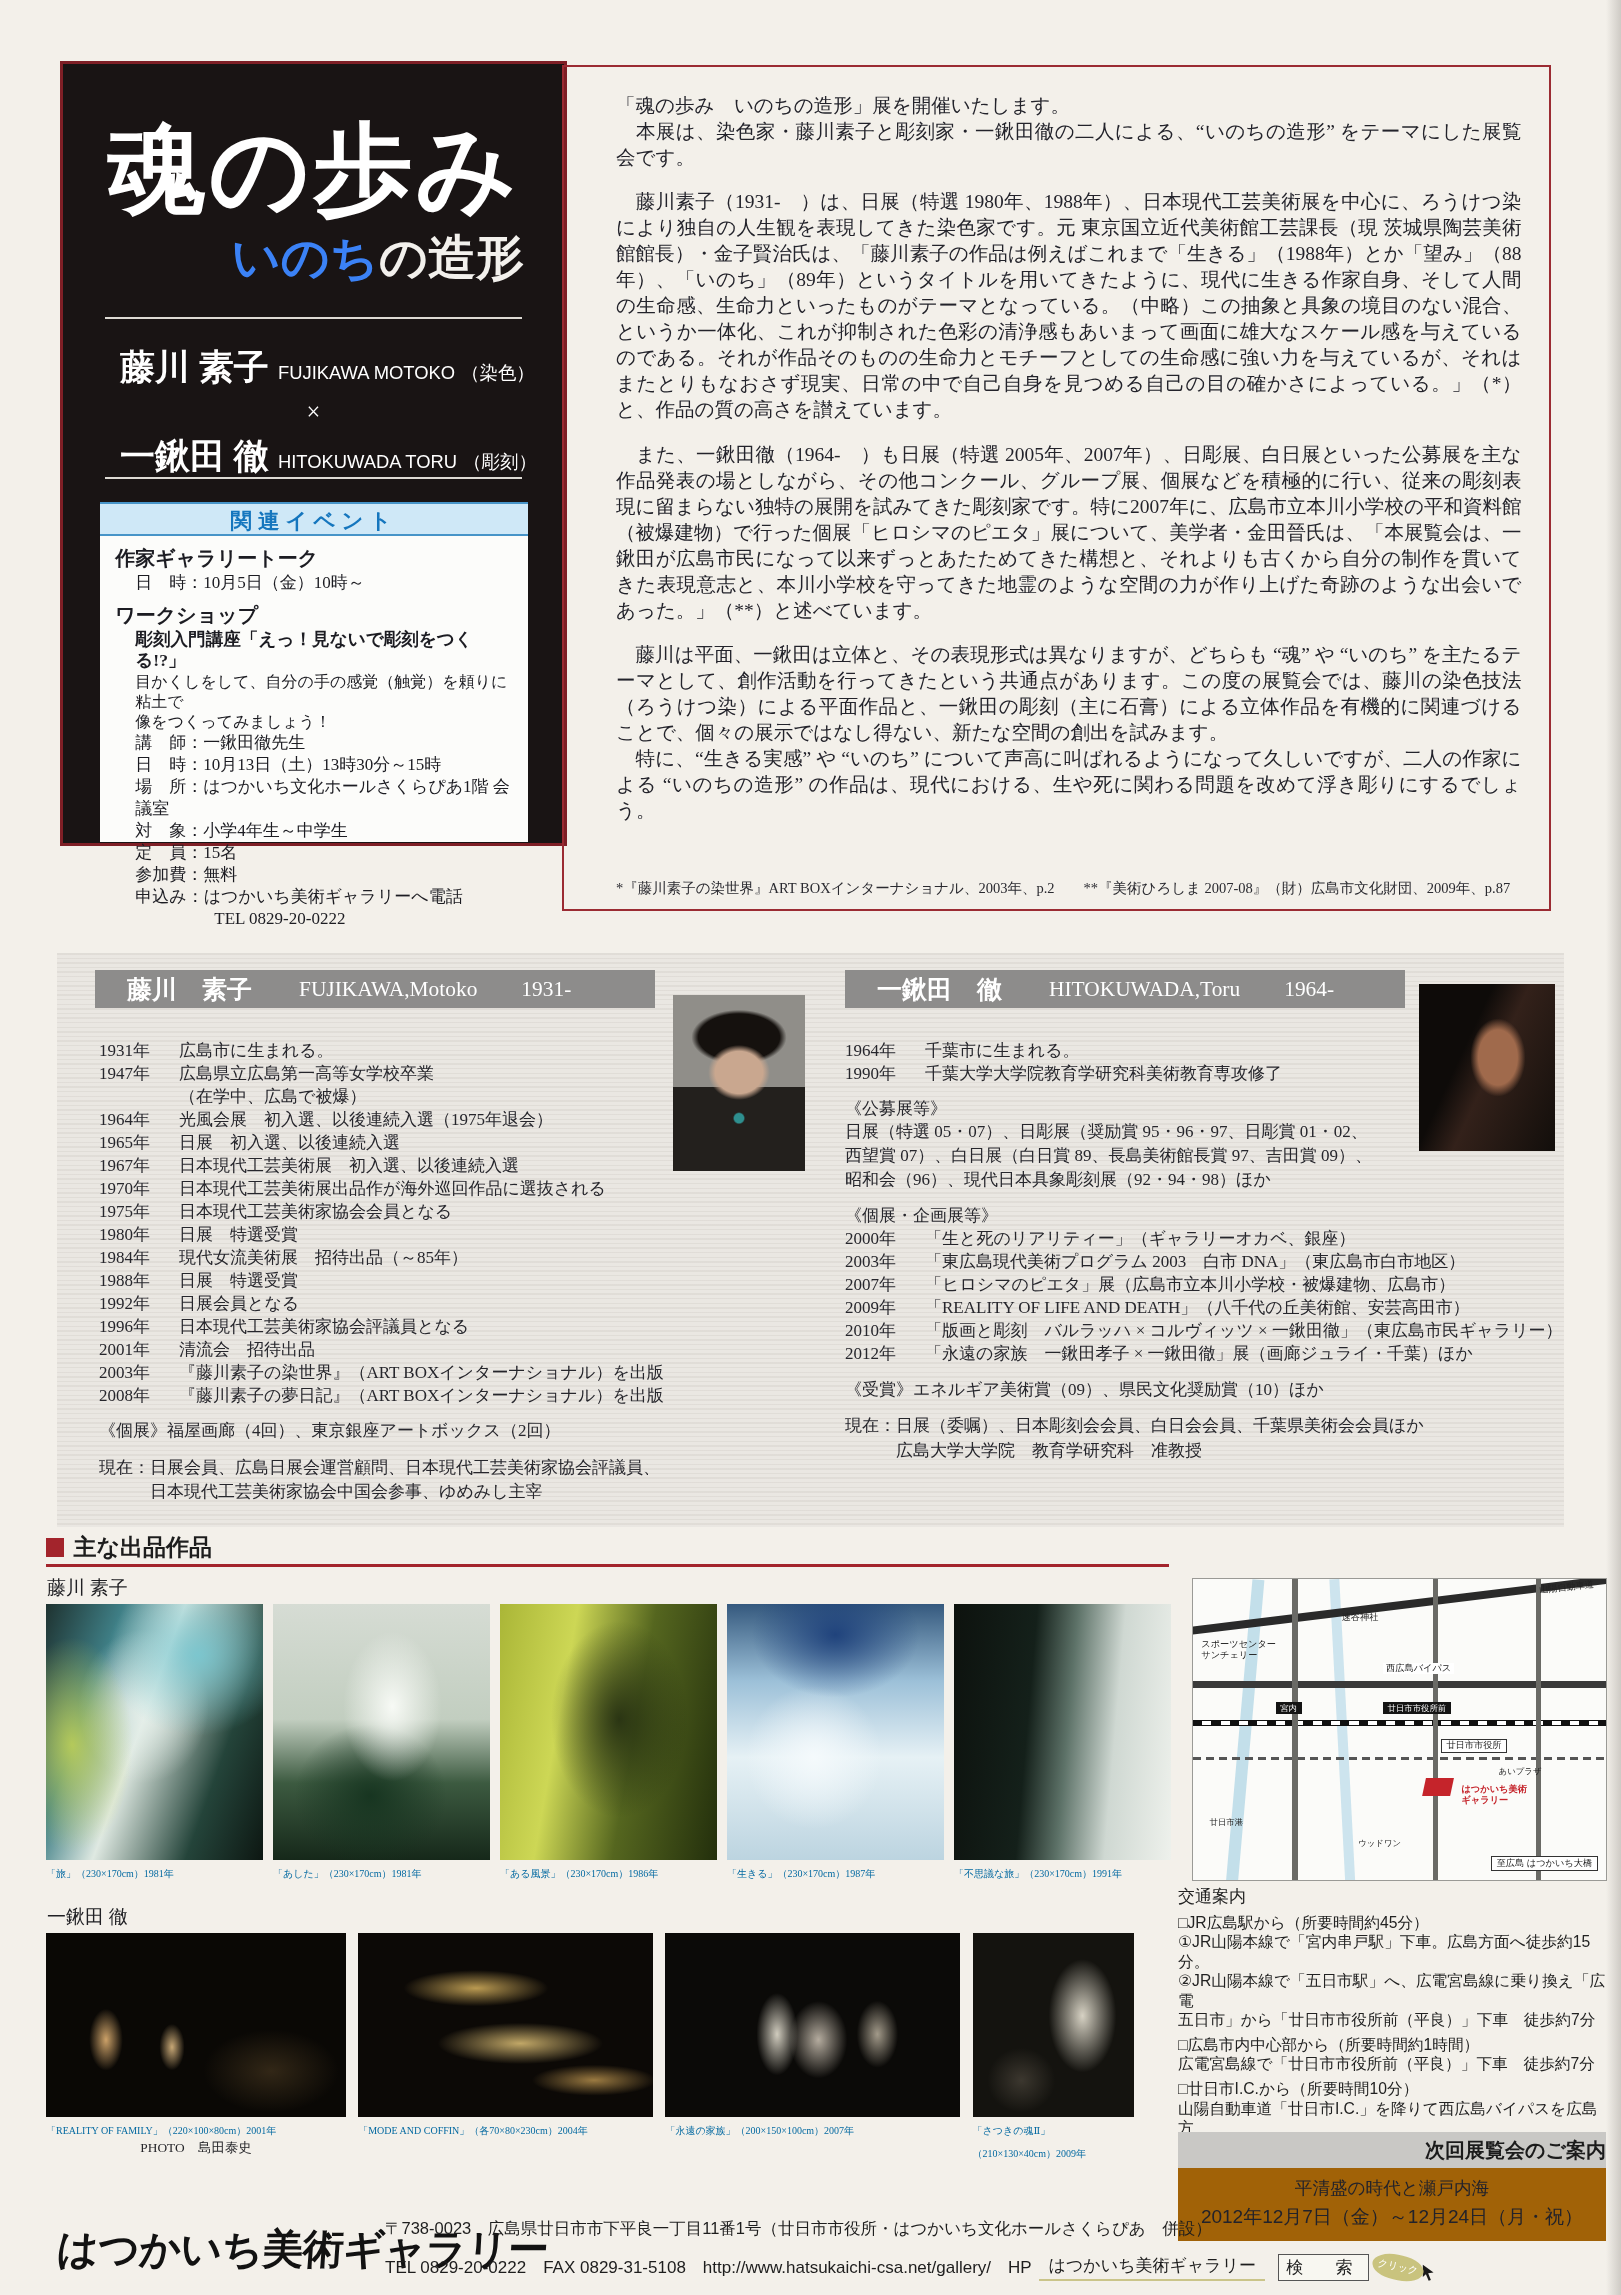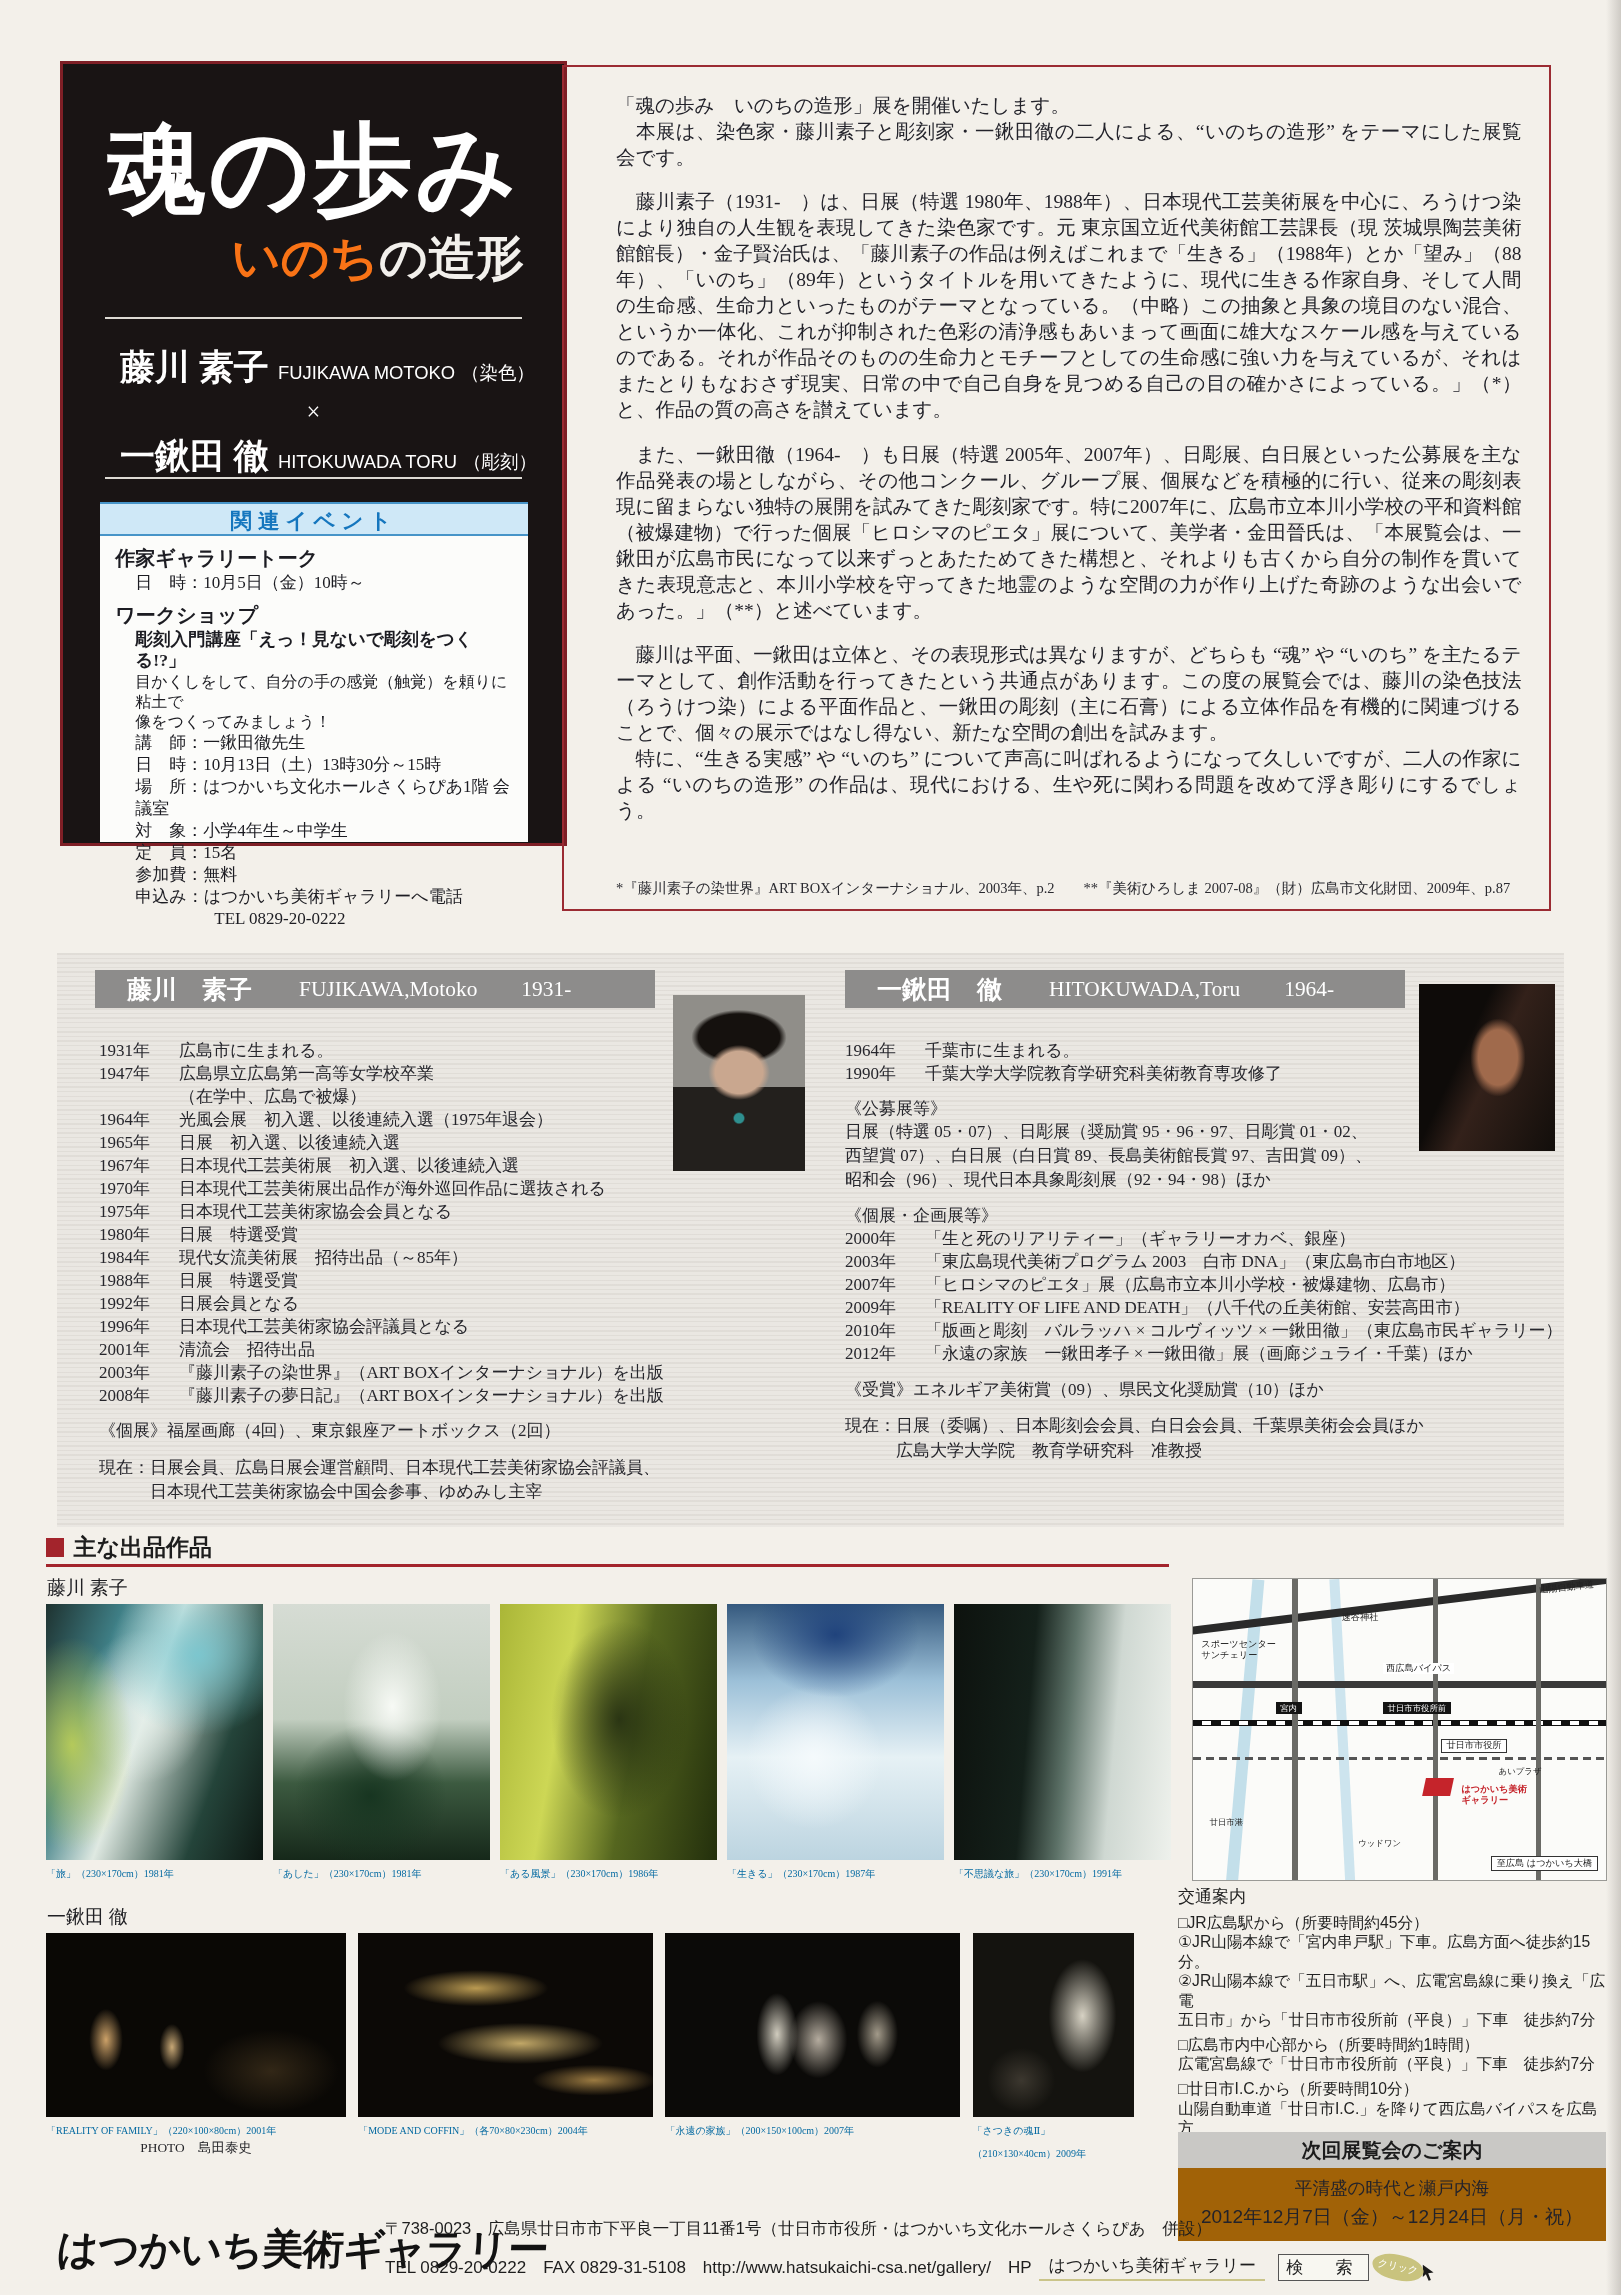--- a/index.html
+++ b/index.html
@@ -9,21 +9,21 @@
         background:linear-gradient(to right,rgba(0,0,0,0),rgba(110,105,100,.28));pointer-events:none;}
   .pre{white-space:pre-line;}
 
   
   .title-box{position:absolute;left:60px;top:61px;width:507px;height:785px;background:#191414;
              border:3.8px solid #7e1f26;box-sizing:border-box;}
   .t-main{position:absolute;left:0;right:0;top:40px;text-align:center;color:#fff;
           font-family:"Liberation Sans","DejaVu Sans",sans-serif;font-weight:bold;font-size:99px;letter-spacing:3.1px;}
   .t-sub{position:absolute;right:40px;top:162px;font-size:48px;font-weight:bold;
          font-family:"Liberation Sans","DejaVu Sans",sans-serif;}
-  .t-sub .red{color:#f97316;} .t-sub .white{color:#f2f0ec;}
+  .t-sub .red{color:#3b82f6;} .t-sub .white{color:#f2f0ec;}
   .t-divider{position:absolute;left:42px;right:42px;height:2.3px;background:#dddad4;}
   .d1{top:253px;} .d2{top:413px;}
   .t-artist{position:absolute;left:57px;color:#fff;white-space:nowrap;}
   .ta1{top:280px;} .ta2{top:369px;}
   .an{font-size:35px;font-weight:bold;}
   .ar{font-size:18.4px;font-family:"Liberation Sans","DejaVu Sans",sans-serif;margin-left:9.2px;}
   .ag{font-size:18.4px;margin-left:6.1px;}
   .t-cross{position:absolute;left:0;right:0;top:334px;text-align:center;color:#fff;font-size:24.5px;}
 
   
@@ -136,21 +136,21 @@
   .ml-red{color:#c5242b;font-weight:bold;width:70px;}
 
   
   .access{position:absolute;left:1178px;top:1887px;width:433px;
           font-family:"Liberation Sans","DejaVu Sans",sans-serif;font-size:15.7px;line-height:19.5px;color:#222;}
   .access-title{font-size:17px;margin-bottom:6.1px;}
   .acc-item{white-space:pre-line;margin-bottom:5.4px;}
 
   
   .next{position:absolute;left:1178px;top:2132px;width:428px;font-family:"Liberation Sans","DejaVu Sans",sans-serif;}
-  .next-head{background:#c9c8c5;text-align:center;font-weight:bold;font-size:20px;padding:4.6px 0;color:#1b1b1b;}
+  .next-head{background:#c9c8c5;text-align:right;font-weight:bold;font-size:20px;padding:4.6px 0;color:#1b1b1b;}
   .next-body{background:#a16207;text-align:center;padding:7.7px 0 10.7px;}
   .next-title{font-size:17.6px;} .next-dates{font-size:19px;margin-top:4.6px;}
 
   
   .footer{position:absolute;left:54px;top:2213px;width:1538px;height:77px;}
   .logo{position:absolute;left:3.1px;top:9.2px;font-size:41px;font-weight:900;letter-spacing:-0.8px;
         transform:skewX(-4deg);color:#121212;}
   .f-line1{position:absolute;left:331px;top:4.6px;font-family:"Liberation Sans","DejaVu Sans",sans-serif;
            font-size:16.5px;color:#1d1d1d;}
   .f-line2{position:absolute;left:331px;top:40px;font-family:"Liberation Sans","DejaVu Sans",sans-serif;

